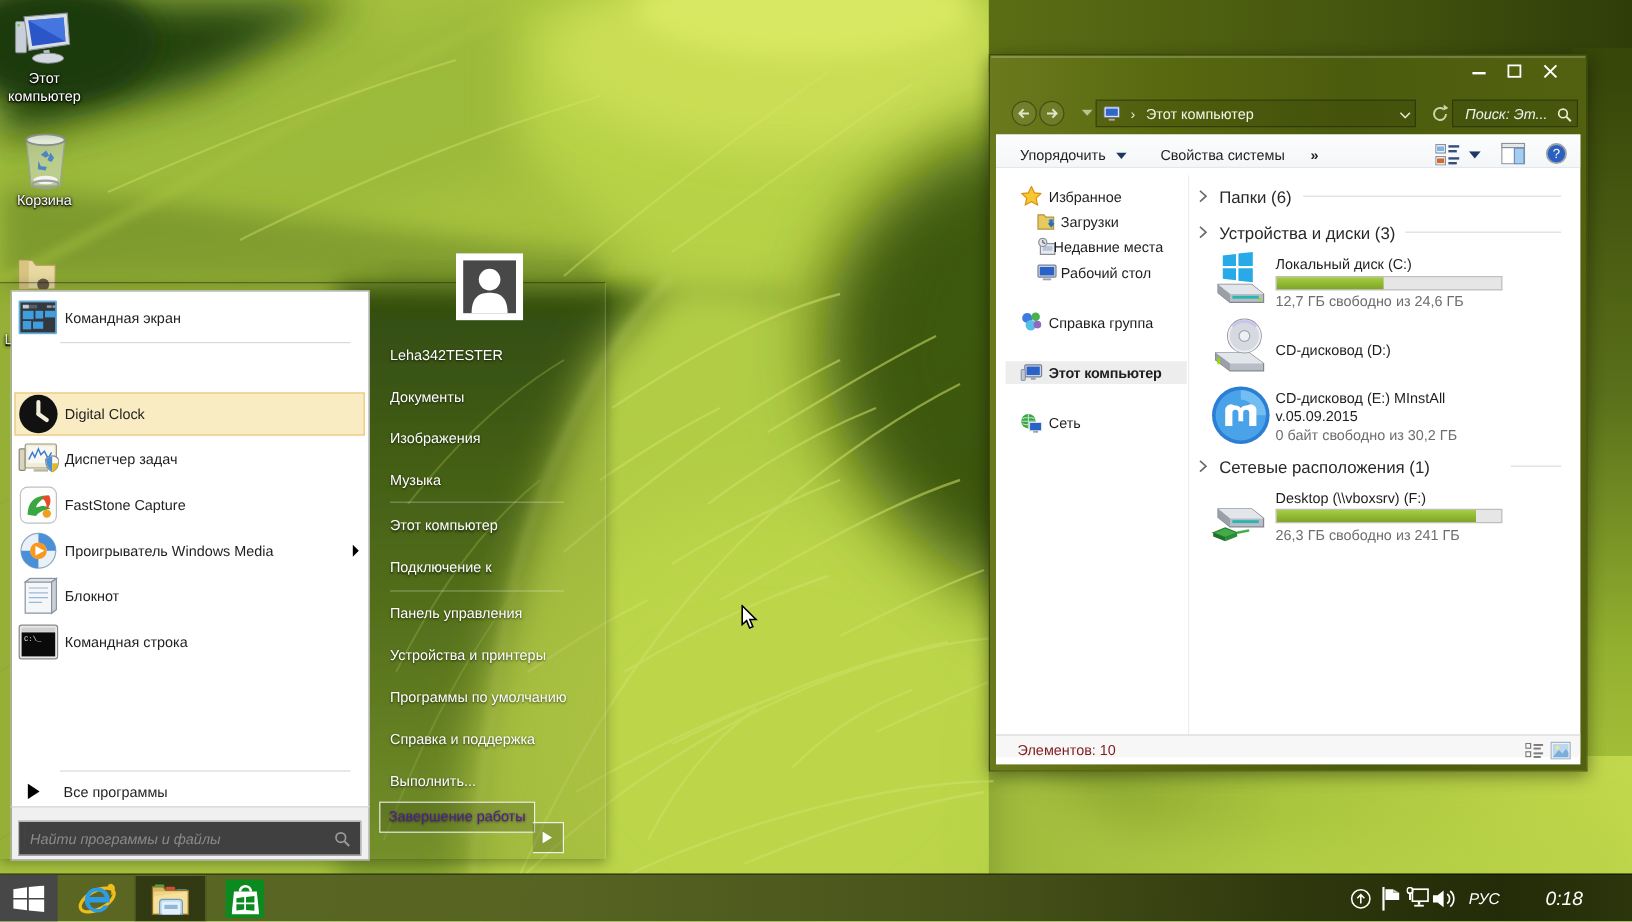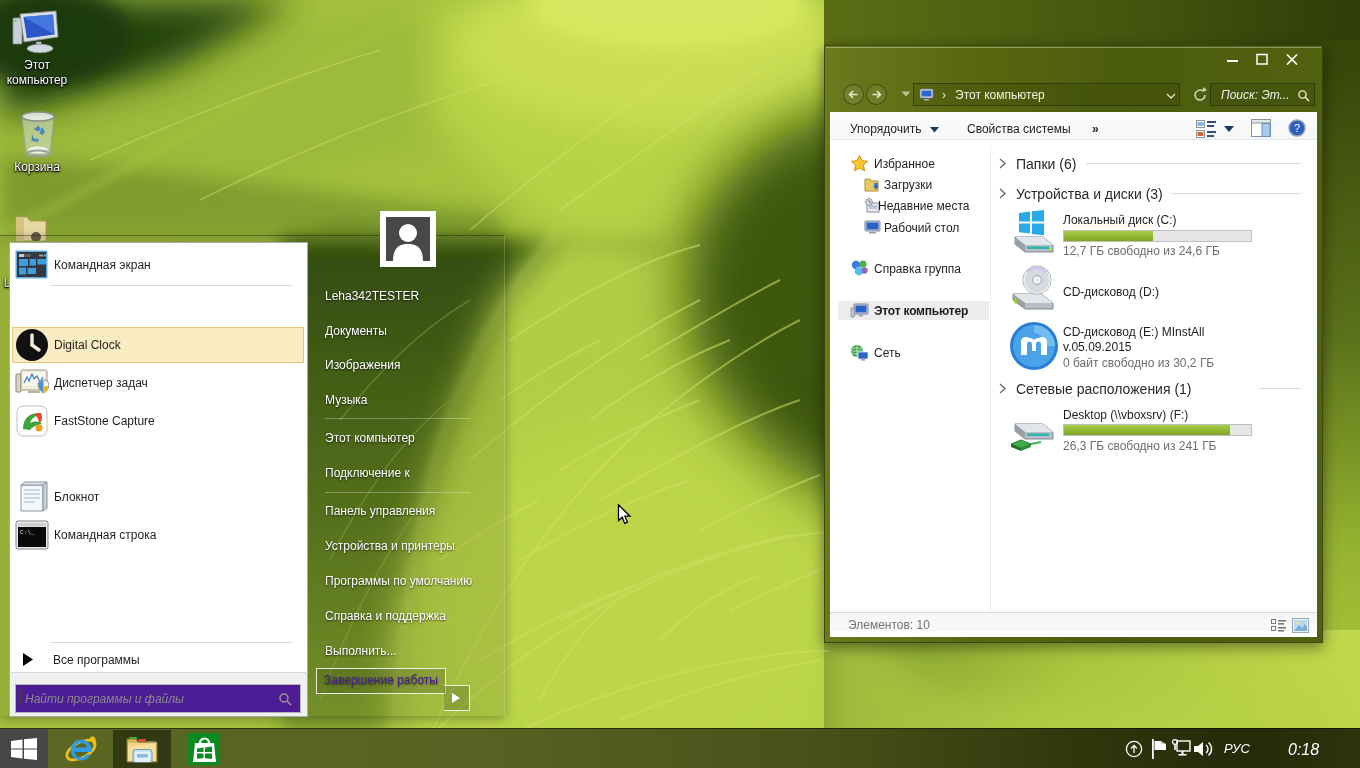--- a/index.html
+++ b/index.html
@@ -27,21 +27,21 @@
   background:rgba(0,0,0,.10);border:1px solid rgba(20,28,4,.45);box-sizing:border-box;
   color:rgba(255,255,255,.92);font-size:12px;font-style:italic;}
 
 #cmdbar{position:absolute;left:0;top:0;width:487px;height:28px;
   background:linear-gradient(#fdfdfd,#f4f6f8);border-bottom:1px solid #e3e8ec;
   box-sizing:border-box;font-size:12px;color:#1e1e1e;}
 
 #sidebar{position:absolute;left:0;top:34px;width:160px;height:458px;font-size:12px;color:#1e1e1e;}
 #content{position:absolute;left:161px;top:34px;width:326px;height:458px;font-size:12px;color:#1e1e1e;}
 #statusbar{position:absolute;left:0;top:500px;width:487px;height:19px;
-  background:#f7f7f7;border-top:1px solid #d8d8d8;box-sizing:border-box;font-size:12px;color:#737373;text-align:center;}
+  background:#f7f7f7;border-top:1px solid #d8d8d8;box-sizing:border-box;font-size:12px;color:#7f1d1d;text-align:center;}
 .grphdr{font-size:14px;color:#282828;}
 .grpline{position:absolute;height:1px;background:#dcdcdc;}
 .gray{color:#6d6d6d;}
 .bar{position:absolute;width:189px;height:12px;background:#e6e6e6;border:1px solid #bfbfbf;box-sizing:border-box;}
 .barfill{position:absolute;left:0;top:0;height:10px;background:linear-gradient(#a5ce44,#7fa525);}
 
 #menuGlass{position:absolute;left:0px;top:235px;width:505px;height:481px;
   background:rgba(35,45,12,.12);border-top:1px solid rgba(20,28,6,.4);
   box-shadow:0 3px 10px rgba(0,0,0,.3);box-sizing:border-box;border-right:1px solid rgba(255,255,255,.18);}
 #menuWhite{position:absolute;left:9px;top:6px;width:299px;height:431px;background:#fff;
@@ -471,20 +471,31 @@
     <div class="mitem" style="top:159px">
       <svg class="abs" style="left:4px;top:3px" width="34" height="32" viewBox="0 0 34 32">
         <rect x="2" y="1" width="30" height="30" rx="6" fill="#fdfdfd" stroke="#c0c0c0"></rect>
         <path d="M8 24 C8 12 16 7 26 8 C20 11 16 14 15 18 C20 16 24 16 27 19 C21 20 17 22 15 25 Z" fill="#3aa63f"></path>
         <path d="M26 8 C28 12 27 17 24 19 C24 14 22 11 19 10 C21 8.6 24 7.8 26 8 Z" fill="#e84a2a"></path>
         <circle cx="24" cy="23" r="3.5" fill="#f0a020"></circle>
       </svg>
       <span class="mlabel">FastStone Capture</span>
     </div>
 
+    <div class="mitem" style="top:197px">
+      <svg class="abs" style="left:4px;top:3px" width="34" height="32" viewBox="0 0 34 32">
+        <circle cx="17" cy="16" r="14.5" fill="#e8f0f8" stroke="#90a8c0"></circle>
+        <path d="M17 1.5 A14.5 14.5 0 0 1 31.5 16 L24 16 A7.5 7.5 0 0 0 17 9 Z" fill="#4a90d9"></path>
+        <path d="M17 30.5 A14.5 14.5 0 0 1 2.5 16 L10 16 A7.5 7.5 0 0 0 17 23 Z" fill="#4a90d9"></path>
+        <circle cx="17" cy="16" r="7" fill="#f89820"></circle>
+        <path d="M14.5 12 L22 16 L14.5 20 Z" fill="#fff"></path>
+      </svg>
+      <span class="mlabel">Проигрыватель Windows Media</span>
+      <div class="marrow"></div>
+    </div>
 
     <div class="mitem" style="top:235px">
       <svg class="abs" style="left:4px;top:3px" width="34" height="32" viewBox="0 0 34 32">
         <path d="M6 4 L28 4 L28 30 L6 30 Z" fill="#f4f6f8" stroke="#8a94a0"></path>
         <path d="M6 4 L10 1 L32 1 L28 4 Z" fill="#dfe5ea" stroke="#8a94a0"></path>
         <path d="M28 4 L32 1 L32 27 L28 30 Z" fill="#c8d0d8" stroke="#8a94a0"></path>
         <g stroke="#9ab8d8" stroke-width="1">
               <path d="M9 9 H25"></path>
               <path d="M9 13 H25"></path>
               <path d="M9 17 H25"></path>
@@ -504,21 +515,21 @@
       <span class="mlabel">Командная строка</span>
     </div>
 
     <div class="abs" style="left:40px;top:399px;width:242px;height:1px;background:#d9d9d9"></div>
     <svg class="abs" style="left:13px;top:410px" width="10" height="13" viewBox="0 0 10 13">
           <path d="M0 0 L10 6.5 L0 13 Z" fill="#000"></path>
         </svg>
     <span class="abs" style="left:43px;top:410px;font-size:12px;color:#1f1f1f">Все программы</span>
   </div>
   <div id="menuSearch">
-    <div style="position:absolute;left:5px;top:11px;width:286px;height:29px;background:#4c1d95;border:1px solid #b5b5b5;box-sizing:border-box">
+    <div style="position:absolute;left:5px;top:11px;width:286px;height:29px;background:#404040;border:1px solid #b5b5b5;box-sizing:border-box">
       <span style="position:absolute;left:9px;top:7px;font-size:12px;font-style:italic;color:#8a8a8a">Найти программы и файлы</span>
       <svg class="abs" style="left:262px;top:7px" width="14" height="14" viewBox="0 0 14 14">
         <circle cx="6" cy="6" r="4" stroke="#9a9a9a" stroke-width="1.4" fill="none"></circle>
         <path d="M9 9 L13 13" stroke="#9a9a9a" stroke-width="1.6"></path>
       </svg>
       <div style="position:absolute;left:4px;top:4px;width:1px;height:17px;background:#444"></div>
     </div>
   </div>
 
   <div class="rlabel" style="top:53px">Leha342TESTER</div>

